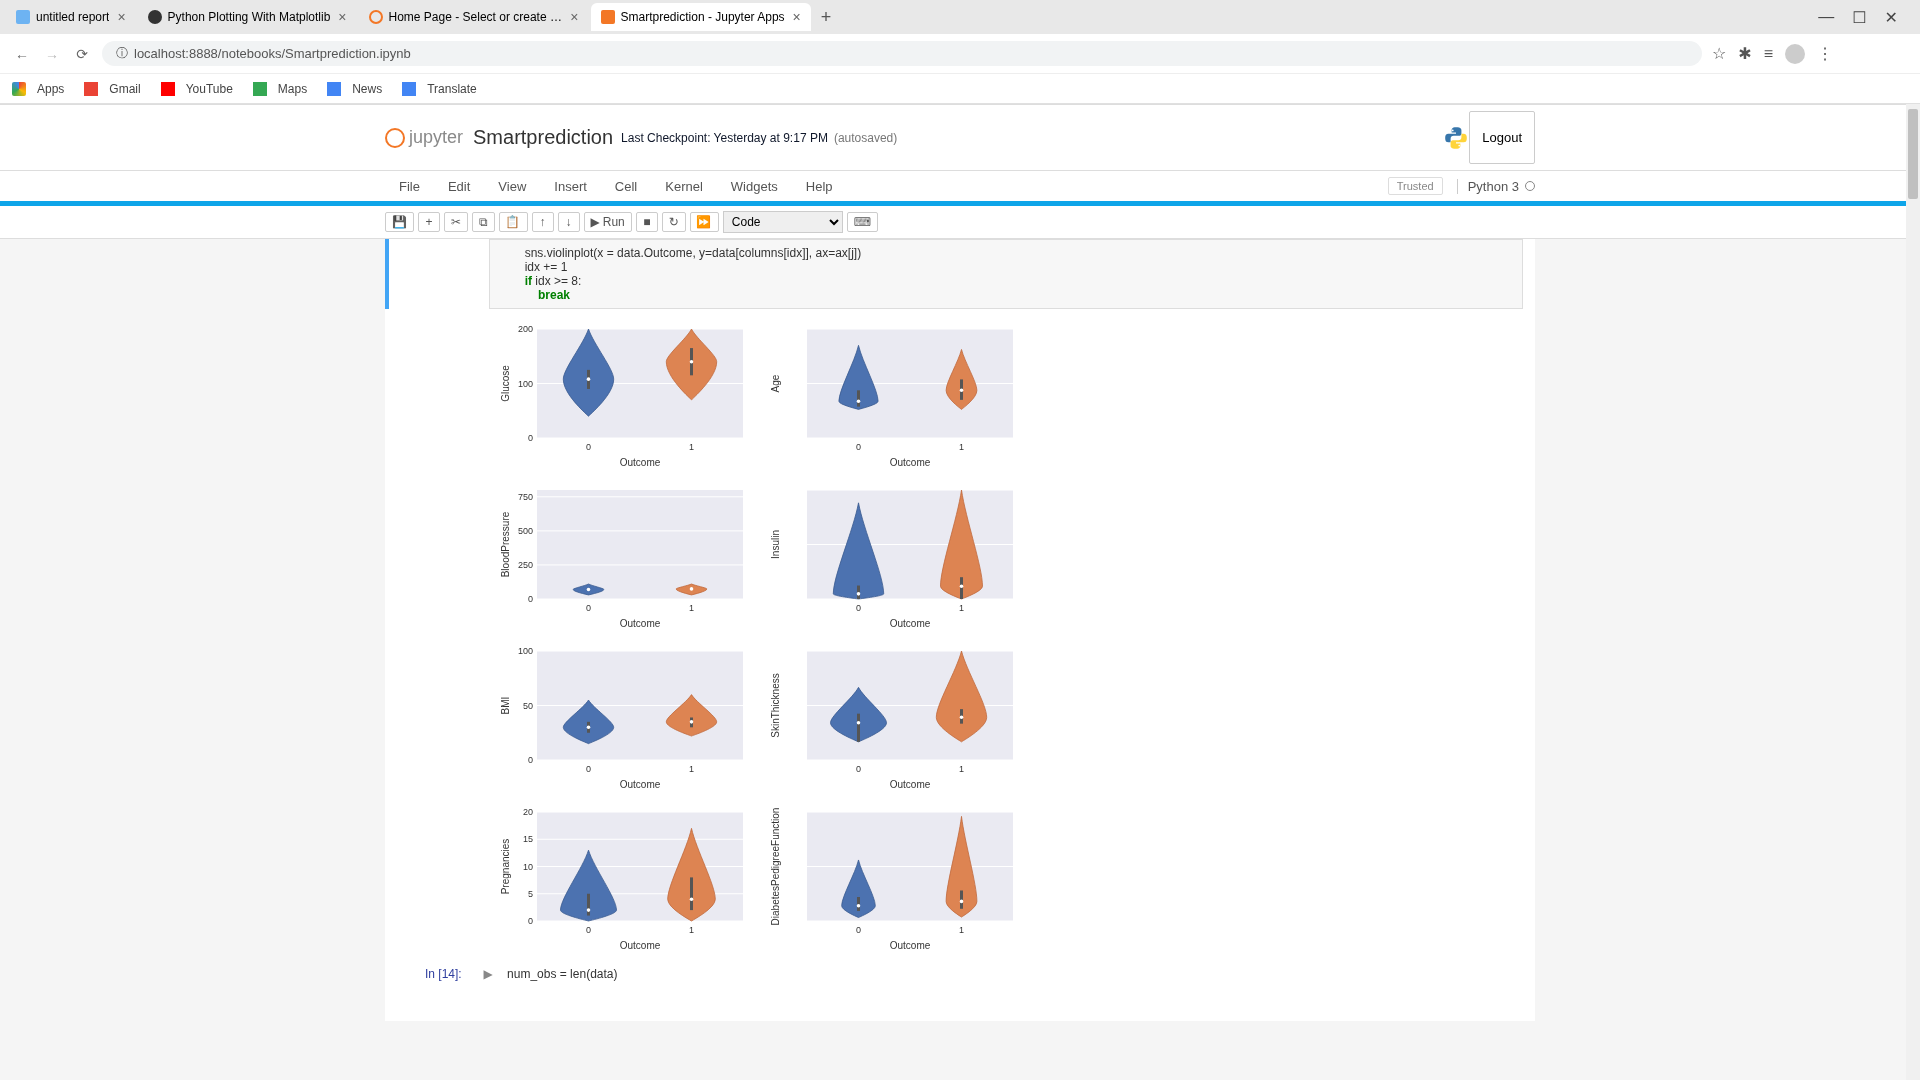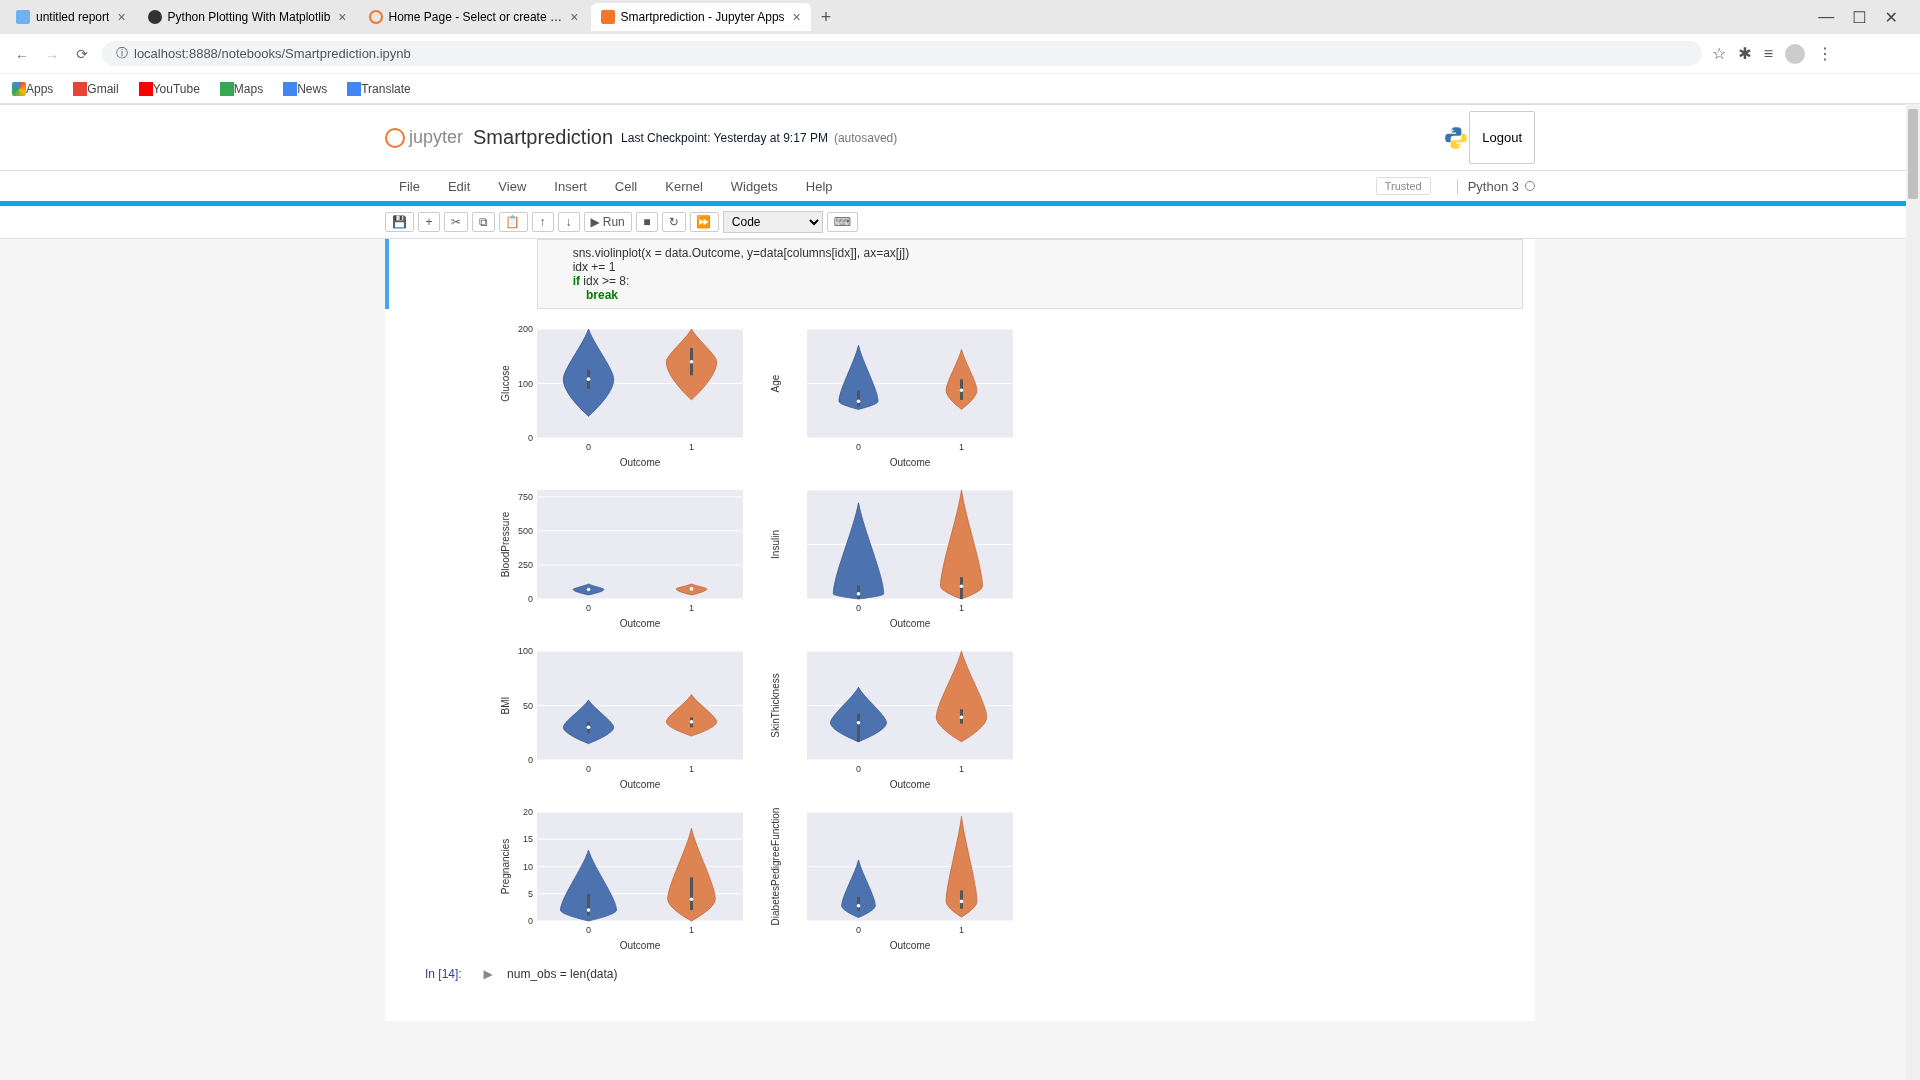--- a/index.html
+++ b/index.html
@@ -17,56 +17,56 @@
 .window-controls { margin-left: auto; display: flex; gap: 18px; padding-right: 16px; color: #444; }
 
 .addr-bar { display: flex; align-items: center; height: 40px; padding: 0 12px; gap: 10px; background: #fff; border-bottom: 1px solid #eee;}
 .nav-btn { width: 20px; height: 20px; display: flex; align-items: center; justify-content: center; color: #666; font-size: 14px; }
 .url-box { flex: 1; display: flex; align-items: center; background: #f1f3f4; border-radius: 20px; padding: 4px 14px; font-size: 13px; color: #555; max-width: 1600px;}
 .url-box .info { margin-right: 6px; font-size: 12px; }
 .addr-right { display: flex; gap: 12px; color: #555; font-size: 16px; align-items: center;}
 .avatar { width: 20px; height: 20px; border-radius: 50%; background: #ccc; }
 
 .bookmark-bar { display: flex; align-items: center; height: 30px; padding: 0 12px; gap: 20px; font-size: 12px; background:#fff; border-bottom:1px solid #e0e0e0;}
-.bm-item { display: flex; align-items: center; gap: 0; color: #444; }
+.bm-item { display: flex; align-items: center; gap: 11px; color: #444; }
 .bm-icon { width: 14px; height: 14px; display:inline-block;}
 
 
 .jupyter-wrap { width: 100%; }
 .jupyter-header { display: flex; align-items: center; padding: 6px 0; border-bottom: 1px solid #ddd; background: #fff;}
 .jh-inner { max-width: 1150px; margin: 0 auto; width: 1150px; display: flex; align-items: center; }
 .jupyter-logo { font-size: 18px; color: #8a8a8a; display:flex; align-items:center; gap:4px;text-align:right;}
 .jupyter-logo-img { width: 20px; height: 20px; border: 2px solid #f37726; border-radius: 50%; display:inline-block; position:relative;}
 .notebook-name { font-size: 20px; color: #333; margin-left: 10px; }
 .checkpoint { font-size: 12px; color: #0f172a; margin-left: 8px; }
 .autosaved { font-size: 12px; color: #777; margin-left: 6px; }
 .python-logo { width: 26px; height: 26px; margin-left: auto; }
 .logout-btn { border: 1px solid #ccc; background: #fff; padding: 18px 12px; font-size: 13px; border-radius: 2px;}
 
 .menu-bar { border-bottom: 5px solid #0ea5e9; background:#fff;}
 .mb-inner { max-width: 1150px; margin: 0 auto; width: 1150px; display:flex; align-items:center; height: 30px;}
 .menu-item { font-size: 13px; color: #555; padding: 0 14px; }
 .trusted { margin-left: auto; border:1px solid #ddd; padding:2px 8px; font-size:11px; color:#888; border-radius:2px;}
-.kernel-ind { margin-left: 26px; font-size: 13px; color: #555; border-left:1px solid #ccc; padding-left:10px; display:flex; align-items:center; gap:6px;}
+.kernel-ind { margin-left: 14px; font-size: 13px; color: #555; border-left:1px solid #ccc; padding-left:10px; display:flex; align-items:center; gap:6px;}
 .kernel-circle { width:10px; height:10px; border:1px solid #888; border-radius:50%; display:inline-block;}
 
 .tool-bar { border-bottom: 1px solid #ddd; background:#fff;}
 .tb-inner { max-width:1150px; margin:0 auto; width:1150px; display:flex; align-items:center; height:32px; gap:4px;}
 .tb-btn { border:1px solid #ccc; background:#fff; padding:2px 6px; font-size:12px; border-radius:2px; min-width:22px; text-align:center; color:#555;}
 .tb-run { display:flex; align-items:center; gap:3px;}
-.tb-select { border:1px solid #ccc; font-size:12px; padding:2px 4px; width:100px;}
+.tb-select { border:1px solid #ccc; font-size:12px; padding:2px 4px; width:120px;}
 
 
 .notebook-container { max-width:1150px; width:1150px; margin:0 auto; background:#fff; padding:0 0 40px 0; position:relative;}
 .notebook-scroll-area { height: 880px; overflow-y: auto; background:#f5f5f5; position:relative;}
 
 .cell { display:flex; margin: 0; }
 .cell.selected { border-left: 4px solid #42a5f5; }
 .prompt { width: 100px; text-align:right; padding: 4px 8px; color:#303f9f; font-family: monospace; font-size:12px;}
-.input-area { flex:1; margin-right:12px;margin-left:48px;}
+.input-area { flex:1; margin-right:12px;}
 .code-box { background:#f7f7f7; border:1px solid #ddd; padding:6px 8px; font-family: monospace; font-size:12px; white-space:pre; color:#333;}
 .code-box .kw-green { color:#008000; font-weight:bold;}
 .output-area { padding-left: 100px; padding-top:10px;}
 
 
 .plot-grid { display:grid; grid-template-columns: 250px 250px; gap: 16px 20px; margin-left: 12px; margin-top: 6px;}
 .plot { width: 250px; }
 .plot svg { display:block; }
 .plot-axis-label { font-size: 10px; fill: #333; }
 .plot-tick { font-size: 9px; fill: #333; }

